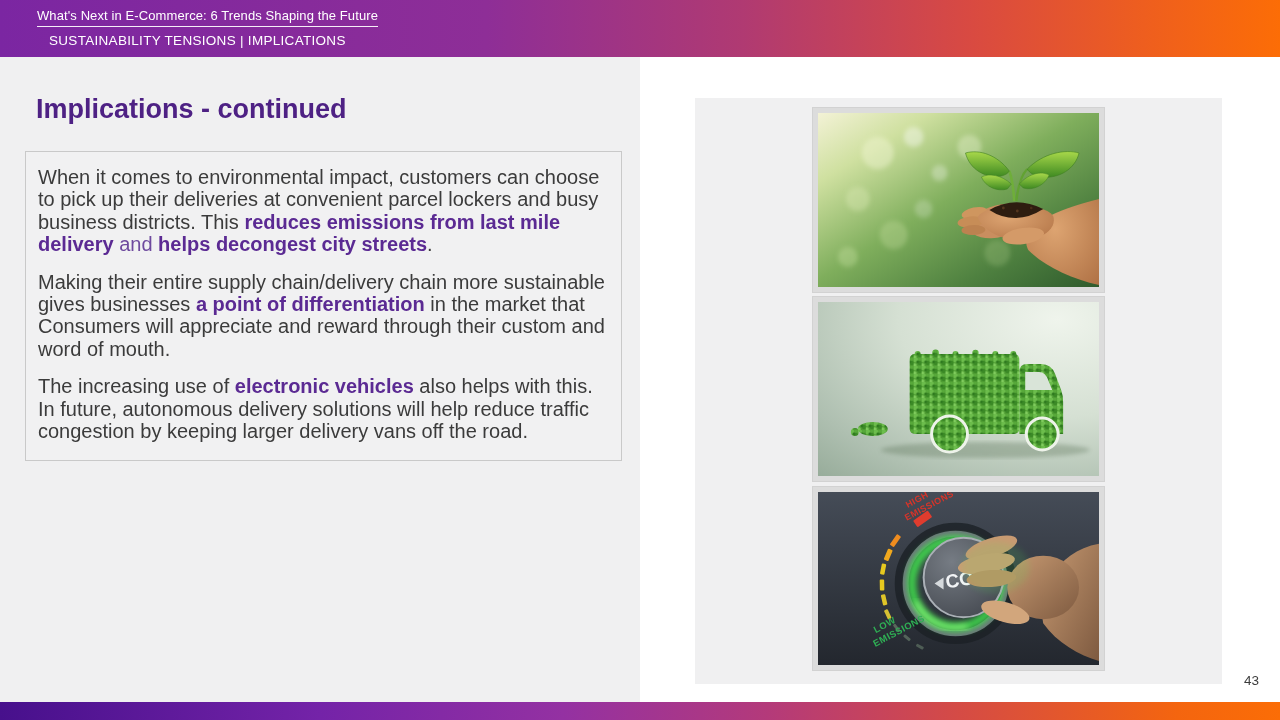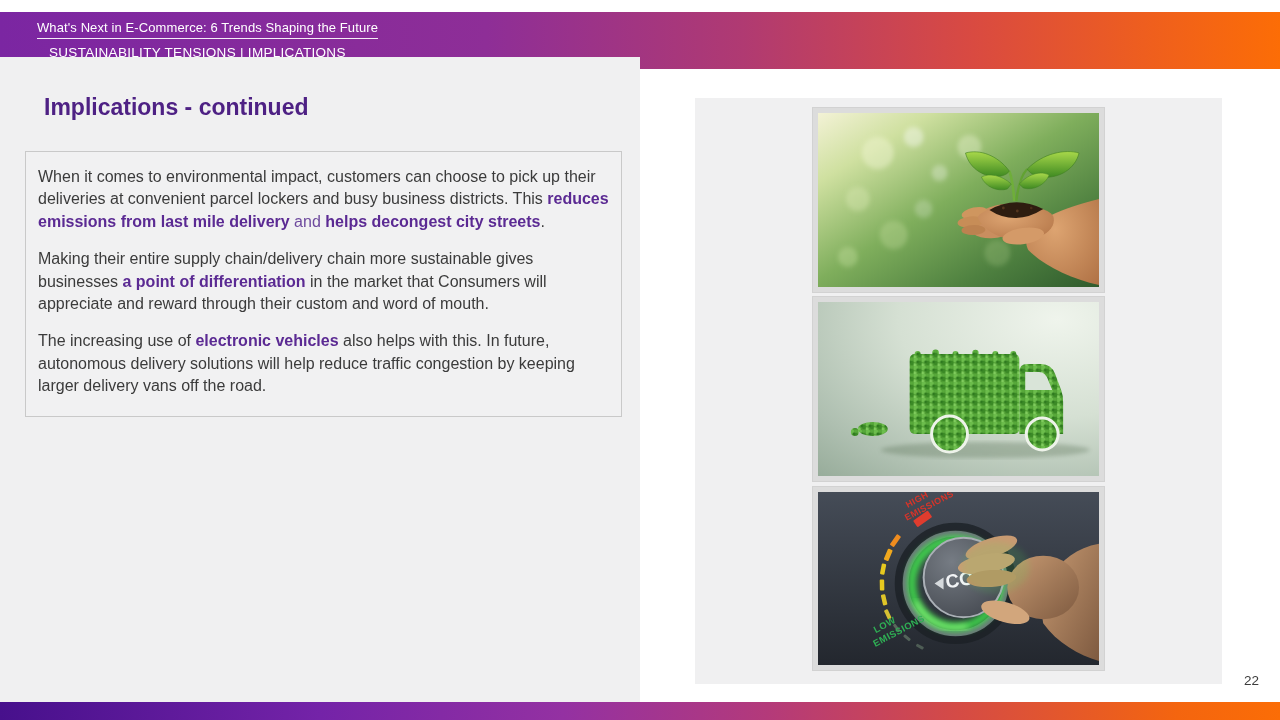--- a/index.html
+++ b/index.html
@@ -1,32 +1,32 @@
 <!DOCTYPE html>
 <html><head>
 <meta charset="utf-8">
 <style>
   html,body{margin:0;padding:0;background:#ffffff;}
   .slide{position:relative;width:1280px;height:720px;overflow:hidden;background:#ffffff;
          font-family:"Liberation Sans","DejaVu Sans",sans-serif;}
   
-  .top-bar{position:absolute;left:0;top:12px;width:1280px;height:57px;
+  .top-bar{position:absolute;left:0;top:0;width:1280px;height:57px;
     background:linear-gradient(90deg,#7b26a2 0%,#8e2e97 38%,#b03a72 58%,#d94a41 76%,#ef5f1d 90%,#fc6d06 100%);}
   .breadcrumb{position:absolute;left:37px;top:8px;color:#ffffff;font-size:13px;
     padding-bottom:3px;border-bottom:1px solid rgba(255,255,255,.92);letter-spacing:.1px;cursor:pointer;}
   .section-label{position:absolute;left:37px;top:33px;color:#ffffff;font-size:13.5px;letter-spacing:.3px;margin-left:12px;}
   .bottom-bar{position:absolute;left:0;top:702px;width:1280px;height:18px;
     background:linear-gradient(90deg,#47108c 0%,#7423a8 25%,#9431a2 44%,#b43a7a 60%,#d54b45 75%,#f4650f 92%,#fb6d06 100%);}
   
   .left-panel{position:absolute;left:0;top:57px;width:640px;height:645px;background:#f0f0f1;}
   .right-panel{position:absolute;left:695px;top:98px;width:527px;height:586px;background:#f0f0f1;}
-  .page-title{position:absolute;left:44px;top:94px;font-size:23px;font-weight:bold;color:#4e2184;}
+  .page-title{position:absolute;left:36px;top:94px;font-size:27px;font-weight:bold;color:#4e2184;}
   .text-box{position:absolute;left:25px;top:151px;width:571px;border:1px solid #c9c9c9;
     padding:6px 12px 12px 12px;background:#f1f1f2;}
-  .text-box p{margin:8px 0 15px 0;font-size:16px;line-height:22.4px;color:#3b3b3b;}
+  .text-box p{margin:8px 0 15px 0;font-size:20px;line-height:22.4px;color:#3b3b3b;}
   .text-box p:last-child{margin-bottom:6px;}
   .text-box span.accent{color:#6e4a9e;}
   .text-box span.accent-bold{color:#5b2a93;font-weight:bold;}
   
   .photo-frame{position:absolute;left:812px;width:293px;background:#dcdcdc;border:1px solid #d2d2d2;
     padding:5px;box-sizing:border-box;}
   .photo-frame svg{display:block;width:100%;height:100%;}
   .frame-1{top:107px;height:186px;}
   .frame-2{top:296px;height:186px;}
   .frame-3{top:486px;height:185px;}
@@ -203,16 +203,16 @@
         <text x="0" y="0" font-size="9" letter-spacing=".5">HIGH</text>
         <text x="-7" y="11" font-size="9" letter-spacing=".5">EMISSIONS</text>
       </g>
       <g transform="translate(58,142) rotate(-28)" font-family="Liberation Sans, DejaVu Sans, sans-serif" font-weight="bold" fill="#2fae54">
         <text x="0" y="0" font-size="9.5" letter-spacing=".5">LOW</text>
         <text x="-7" y="12" font-size="9.5" letter-spacing=".5">EMISSIONS</text>
       </g>
     </svg>
   </div>
 
-  <div class="page-number">22</div>
+  <div class="page-number">43</div>
 
   <div class="bottom-bar"></div>
 </div>
 
 </body></html>

